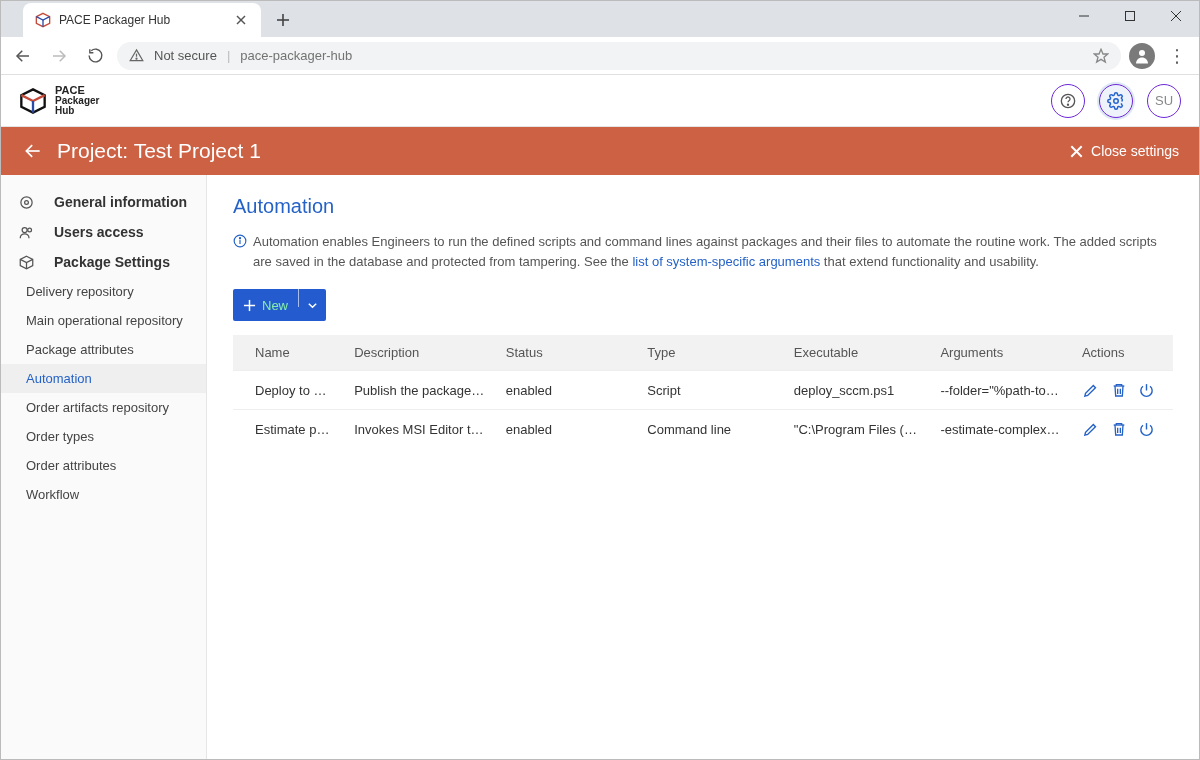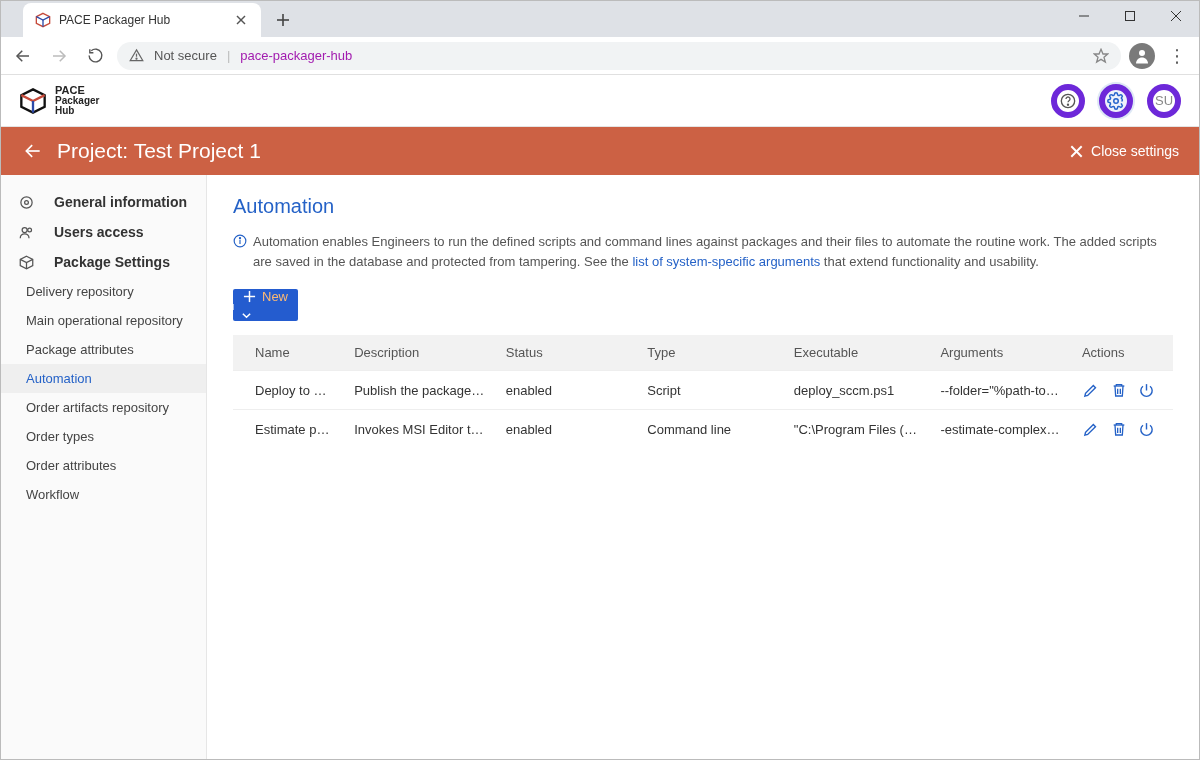--- a/index.html
+++ b/index.html
@@ -12,49 +12,49 @@
   .tab .favicon { width:16px; height:16px; display:flex; align-items:center; justify-content:center;}
   .tab-title { flex:1; font-size:12px; color:#333; white-space:nowrap; overflow:hidden; text-overflow:ellipsis;}
   .tab-close { width:16px; height:16px; display:flex; align-items:center; justify-content:center; color:#555;}
   .new-tab { width:28px; height:28px; display:flex; align-items:center; justify-content:center; color:#444; margin-bottom:3px; }
   
   .url-bar { height:38px; background:#fff; display:flex; align-items:center; padding:0 8px; border-bottom:1px solid #e0e0e0; gap:8px;}
   .nav-icon { width:28px; height:28px; border-radius:20px; display:flex; align-items:center; justify-content:center; color:#555;}
   .nav-icon.disabled { color:#bbb; }
   .omnibox { flex:1; height:28px; background:#f1f3f4; border-radius:14px; display:flex; align-items:center; padding:0 12px; gap:10px; color:#555;}
   .omnibox .sep { color:#bbb; }
-  .omnibox .urltxt { color:#a21caf; }
+  .omnibox .urltxt { color:#737373; }
   .star { margin-left:auto; color:#777;}
   .avatar-circle { width:26px; height:26px; border-radius:50%; background:#888;}
   .menu-dots { width:28px; text-align:center; color:#555; font-size:18px;}
   
   .app-header { height:52px; border-bottom:1px solid #e4e4e4; display:flex; align-items:center; padding:0 18px; gap:8px;}
   .logo-cube { width:28px; height:28px; }
   .logo-text { display:flex; flex-direction:column; line-height:1; font-size:10px; font-weight:700; color:#242424;}
   .logo-text span:first-child { font-size:11px;}
   .head-spacer { flex:1;}
-  .hdr-btn { width:34px; height:34px; border-radius:50%; border:6px solid #6d28d9; background:#fff; display:flex; align-items:center; justify-content:center; color:#444; margin-left:6px; font-size:13px;}
+  .hdr-btn { width:34px; height:34px; border-radius:50%; border:1px solid #6d28d9; background:#fff; display:flex; align-items:center; justify-content:center; color:#444; margin-left:6px; font-size:13px;}
   .hdr-btn.sel { box-shadow:0 0 0 2px rgba(36,101,191,0.15); color:#2463cc; background:#eef2fb;}
   
   .banner { height:48px; background:#cc6144; color:#fff; display:flex; align-items:center; padding:0 20px; font-size:21px;}
   .banner .back { width:24px; height:24px; margin-right:12px; display:flex; align-items:center; justify-content:center;}
   .banner .title { font-weight:400;}
   .banner .right { margin-left:auto; display:flex; align-items:center; gap:8px; font-size:14px;}
   
   .app-body { flex:1; display:flex; min-height:0;}
   .sidebar { width:206px; border-right:1px solid #e6e6e6; background:#fafafa; padding:12px 0; overflow:hidden;}
   .side-section { display:flex; align-items:center; gap:20px; padding:7px 18px; font-weight:600; color:#333; font-size:14px;}
   .side-item { padding:7px 18px 7px 25px; font-size:13px; color:#444;}
   .side-item.active { background:#efefef; color:#2562c7;}
   .content { flex:1; padding:20px 26px; overflow:hidden;}
   h2.content-title { margin:0 0 14px; font-weight:400; color:#2562c7; font-size:20px;}
   .info-text { font-size:13px; color:#555; line-height:1.5; margin-bottom:18px; display:flex; gap:6px;}
   .info-text .info-icon { flex:0 0 14px; height:14px; margin-top:2px; color:#2562c7;}
   .info-text a { color:#2562c7; text-decoration:none;}
-  .new-btn { display:inline-flex; background:#245ccf; color:#fdba74; border-radius:2px; height:32px; font-size:13px;flex-direction:column;}
+  .new-btn { display:inline-flex; background:#245ccf; color:#86efac; border-radius:2px; height:32px; font-size:13px;}
   .new-btn .seg { display:flex; align-items:center; gap:6px; padding:0 10px; height:100%;}
   .new-btn .div { width:1px; height:18px; background:rgba(255,255,255,0.6);}
   
   .tbl { width:100%; margin-top:14px; border-collapse:collapse; table-layout:fixed;}
   .tbl thead tr { background:#f2f2f2;}
   .tbl th { text-align:left; font-weight:400; color:#555; font-size:13px; padding:10px 10px;}
   .tbl td { padding:10px 10px; font-size:13px; color:#333; border-top:1px solid #eee; white-space:nowrap; overflow:hidden; text-overflow:ellipsis;}
   .tbl th:first-child, .tbl td:first-child { padding-left:22px;}
   .row-actions { display:flex; gap:10px; color:#2562c7; justify-content:flex-start;}
   .row-actions .ic { width:18px; height:18px; display:flex; align-items:center; justify-content:center;}

